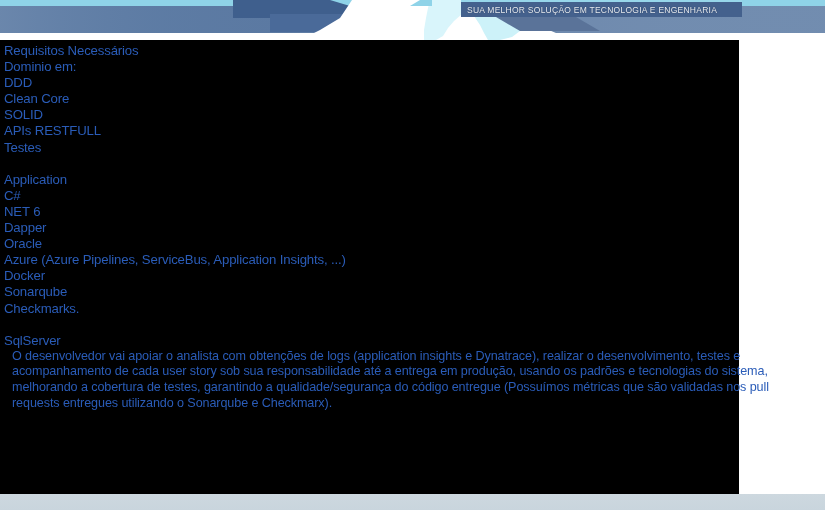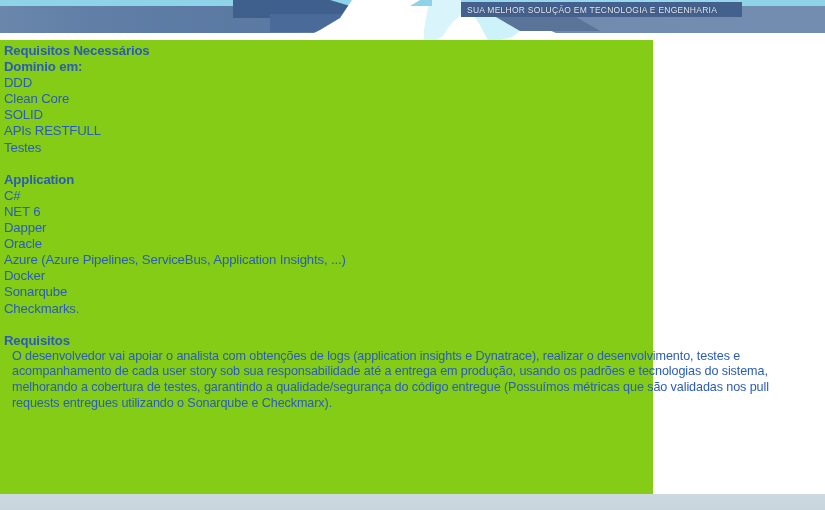--- a/index.html
+++ b/index.html
@@ -5,23 +5,23 @@
   * { margin:0; padding:0; box-sizing:border-box; }
   html, body {
     width:825px; height:510px;
     background:#ffffff;
     font-family:"Liberation Sans", sans-serif;
     overflow:hidden;
   }
 
   #page {
     position:relative;
-    width:653px;
+    width:739px;
     height:510px;
-    background:#84cc16;
+    background:#000000;
   }
 
   
   #header-banner {
     position:absolute;
     left:0; top:0;
     width:825px; height:40px;
     overflow:hidden;
     background:#ffffff;
   }
@@ -53,21 +53,21 @@
   }
 
   .txt {
     color:#2a5cb8;
     font-size:13.2px;
     line-height:16.1px;
     white-space:nowrap;
     font-family:"Liberation Sans", sans-serif;
     letter-spacing:-0.15px;
   }
-  .txt.bold { font-weight:bold; }
+  .txt.bold { font-weight:normal; }
   .spacer { height:16.1px; }
 
   .para {
     color:#2a5cb8;
     font-size:12.6px;
     line-height:15.6px;
     font-family:"Liberation Sans", sans-serif;
     letter-spacing:-0.1px;
     max-width:815px;
     white-space:normal;
@@ -170,21 +170,21 @@
       <div class="txt">Oracle</div>
       <div class="txt">Azure (Azure Pipelines,  ServiceBus, Application Insights, ...)</div>
       <div class="txt">Docker</div>
       <div class="txt">Sonarqube</div>
       <div class="txt">Checkmarks.</div>
     </div>
 
     <div class="spacer"></div>
 
     <div>
-      <div class="txt bold">Requisitos</div>
+      <div class="txt bold">SqlServer</div>
       <div class="para para-block">O desenvolvedor vai apoiar o analista com obtenções de logs (application insights e Dynatrace), realizar o desenvolvimento, testes e acompanhamento de cada user story sob sua responsabilidade até a entrega em produção, usando os padrões e tecnologias do sistema, melhorando a cobertura de testes, garantindo a qualidade/segurança do código entregue (Possuímos métricas que são validadas nos pull requests entregues utilizando o Sonarqube e Checkmarx).</div>
     </div>
 
   </div>
 
   <div id="footer-bar">
     <div id="footer-bar-inner"></div>
   </div>
 
 </div>

